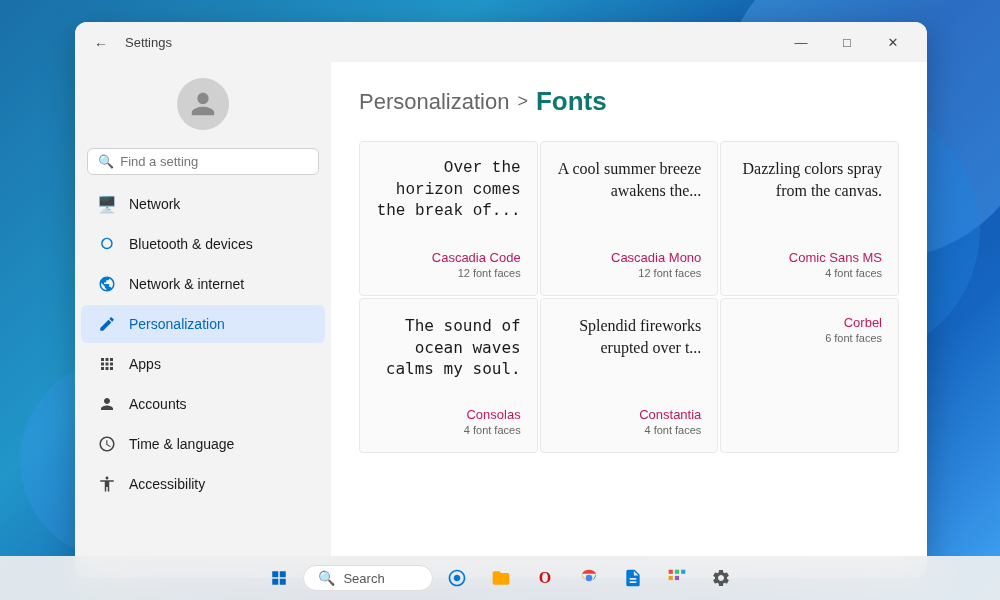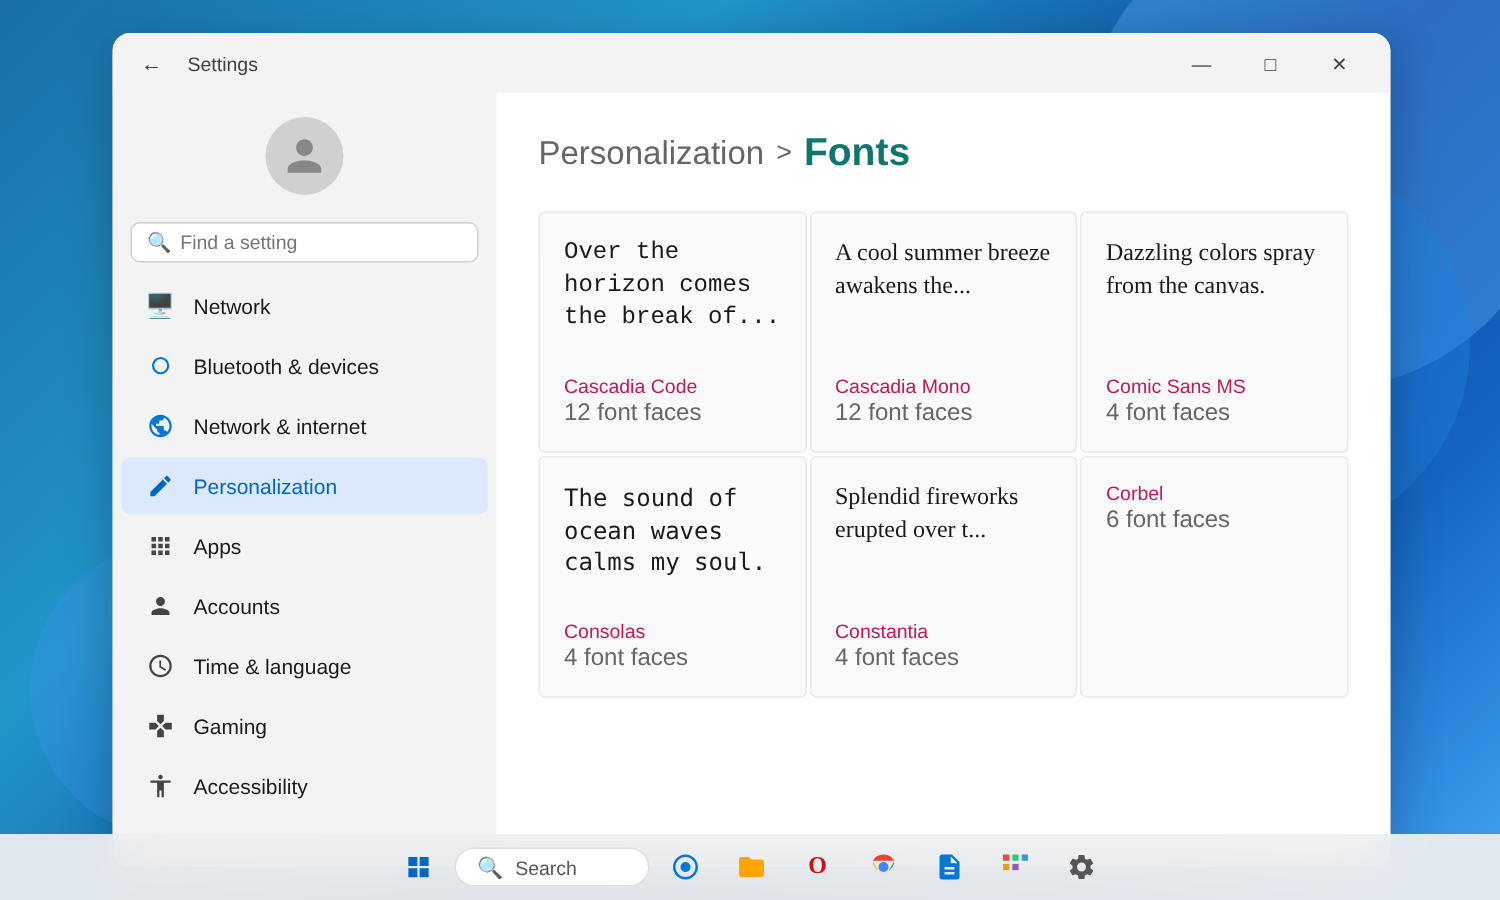--- a/index.html
+++ b/index.html
@@ -196,20 +196,21 @@
     .breadcrumb-current {
       font-size: 26px;
       color: #0f766e;
       font-weight: 700;
     }
 
     .fonts-grid {
       display: grid;
       grid-template-columns: repeat(3, 1fr);
       gap: 2px;
+      text-align: right;
     }
 
     .font-card {
       background: #fafafa;
       border: 1px solid #e8e8e8;
       border-radius: 4px;
       padding: 16px;
       cursor: pointer;
       transition: background 0.15s;
     }
@@ -222,21 +223,21 @@
       min-height: 80px;
     }
 
     .font-name {
       font-size: 13px;
       color: #be185d;
       font-weight: 400;
       margin-bottom: 2px;
     }
     .font-faces {
-      font-size: 16px;
+      font-size: 11px;
       color: #666;
     }
 
     
     .taskbar {
       position: absolute;
       bottom: 0;
       left: 0;
       width: 1000px;
       height: 44px;
@@ -366,28 +367,20 @@
         <span class="sidebar-icon">
           <svg width="18" height="18" viewBox="0 0 24 24" fill="#444">
               <path d="M11.99 2C6.47 2 2 6.48 2 12s4.47 10 9.99 10C17.52 22 22 17.52 22 12S17.52 2 11.99 2zM12 20c-4.42 0-8-3.58-8-8s3.58-8 8-8 8 3.58 8 8-3.58 8-8 8zm.5-13H11v6l5.25 3.15.75-1.23-4.5-2.67V7z"></path>
             </svg>
         </span>
         <span>Time &amp; language</span>
       </div>
       <div class="sidebar-item">
         <span class="sidebar-icon">
           <svg width="18" height="18" viewBox="0 0 24 24" fill="#444">
-              <path d="M15 7.5V2H9v5.5l3 3 3-3zM7.5 9H2v6h5.5l3-3-3-3zM9 16.5V22h6v-5.5l-3-3-3 3zM16.5 9l-3 3 3 3H22V9h-5.5z"></path>
-            </svg>
-        </span>
-        <span>Gaming</span>
-      </div>
-      <div class="sidebar-item">
-        <span class="sidebar-icon">
-          <svg width="18" height="18" viewBox="0 0 24 24" fill="#444">
               <path d="M12 2c1.1 0 2 .9 2 2s-.9 2-2 2-2-.9-2-2 .9-2 2-2zm9 7h-6v13h-2v-6h-2v6H9V9H3V7h18v2z"></path>
             </svg>
         </span>
         <span>Accessibility</span>
       </div>
     </div>
 
     <div class="main-panel">
 
       <div class="breadcrumb">

